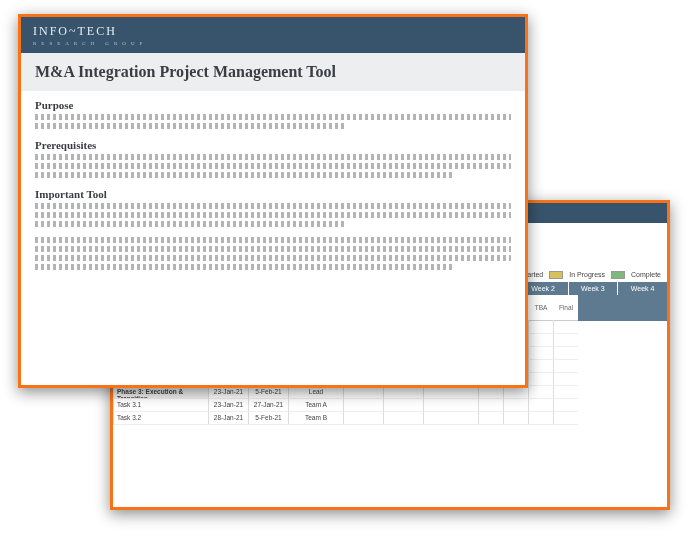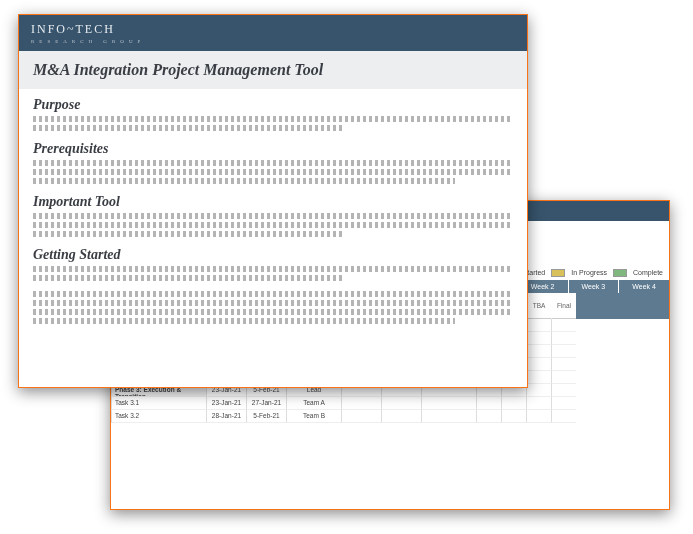--- a/index.html
+++ b/index.html
@@ -7,21 +7,21 @@
     width: 693px;
     height: 534px;
     font-family: Georgia, 'Times New Roman', serif;
     background: #fff;
     position: relative;
     overflow: hidden;
   }
   .sheet {
     position: absolute;
     background: #fff;
-    border: 1px solid #f97316;
+    border: 3px solid #f97316;
     box-shadow: 0 4px 14px rgba(0,0,0,.45);
   }
   
   .back {
     left: 110px;
     top: 200px;
     width: 560px;
     height: 310px;
     font-family: Arial, Helvetica, sans-serif;
     font-size: 7px;
@@ -140,37 +140,35 @@
     font-size: 12px;
   }
   .brand small { display:block; letter-spacing: 5px; font-size:5px; opacity:.7; margin-top:2px; filter:blur(.4px);}
   .headline {
     background: #eceef0;
     padding: 10px 14px;
     font-size: 16px;
     color: #3a3e44;
     font-weight: bold;
     filter: blur(0.4px);
-    font-style: italic;
   }
   .doc-body {
     padding: 8px 14px;
     font-size: 8px;
     color: #555;
   }
   .sect {
     margin-bottom: 10px;
   }
   .sect .sh {
     font-weight: bold;
-    font-size: 14px;
+    font-size: 11px;
     color: #3a3e44;
     filter: blur(.4px);
     margin-bottom: 3px;
-    font-style: italic;
   }
   .blurline {
     height: 6px;
     margin: 3px 0;
     background: repeating-linear-gradient(90deg,#777 0,#777 3px,transparent 3px,transparent 6px);
     filter: blur(0.7px);
     opacity: .55;
   }
   .blurline.short { width: 65%; }
   .blurline.med  { width: 88%; }
@@ -358,24 +356,19 @@
         <div class="blurline"></div>
         <div class="blurline med"></div>
     </div>
     <div class="sect">
       <div class="sh">Important Tool</div>
       <div class="blurline"></div>
         <div class="blurline"></div>
         <div class="blurline short"></div>
     </div>
     <div class="sect">
-      <div class="sh">Getting Started</div>
-      <div class="blurline"></div>
-        <div class="blurline short"></div>
-    </div>
-    <div class="sect">
       <div class="blurline"></div>
         <div class="blurline"></div>
         <div class="blurline"></div>
         <div class="blurline med"></div>
     </div>
   </div>
 </div>
 
 </body></html>

